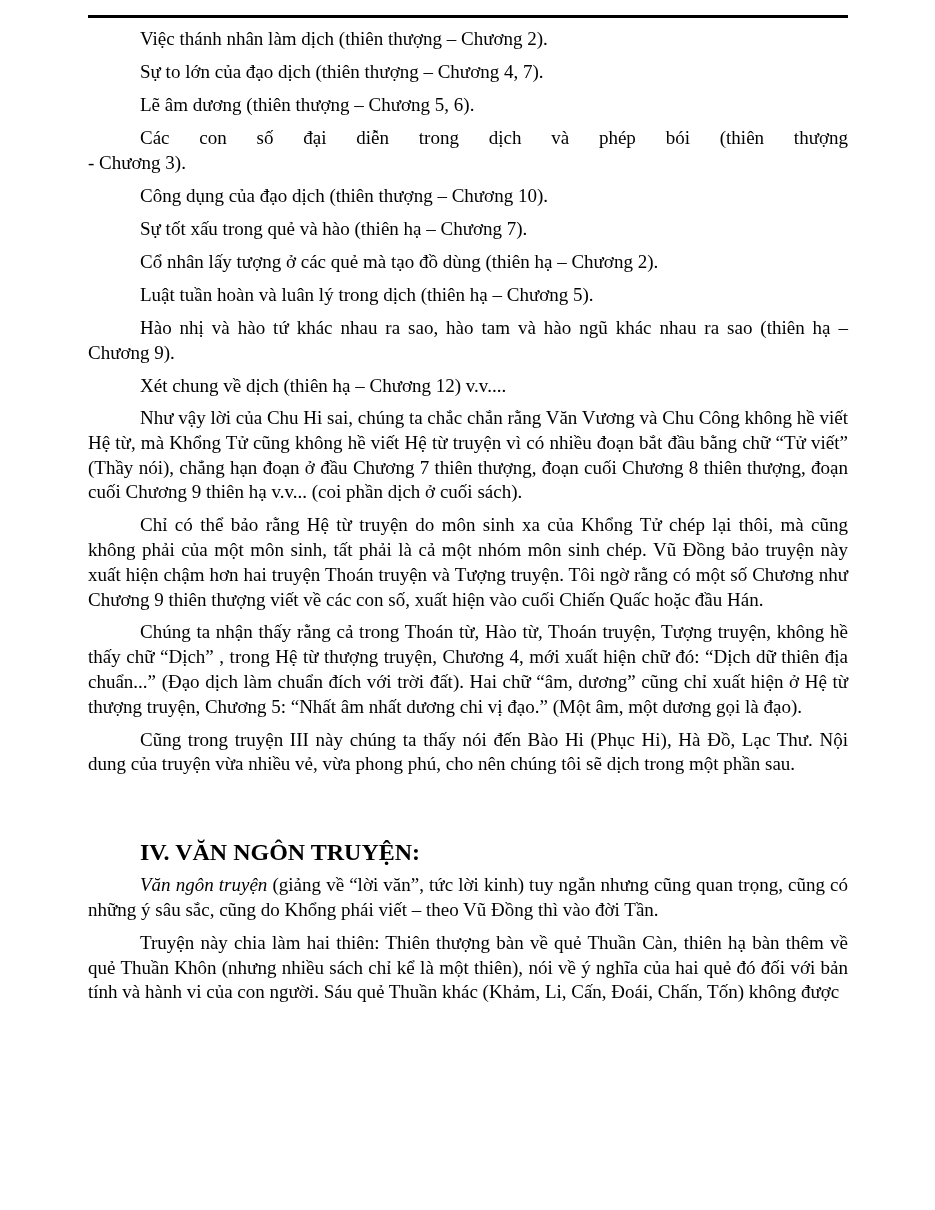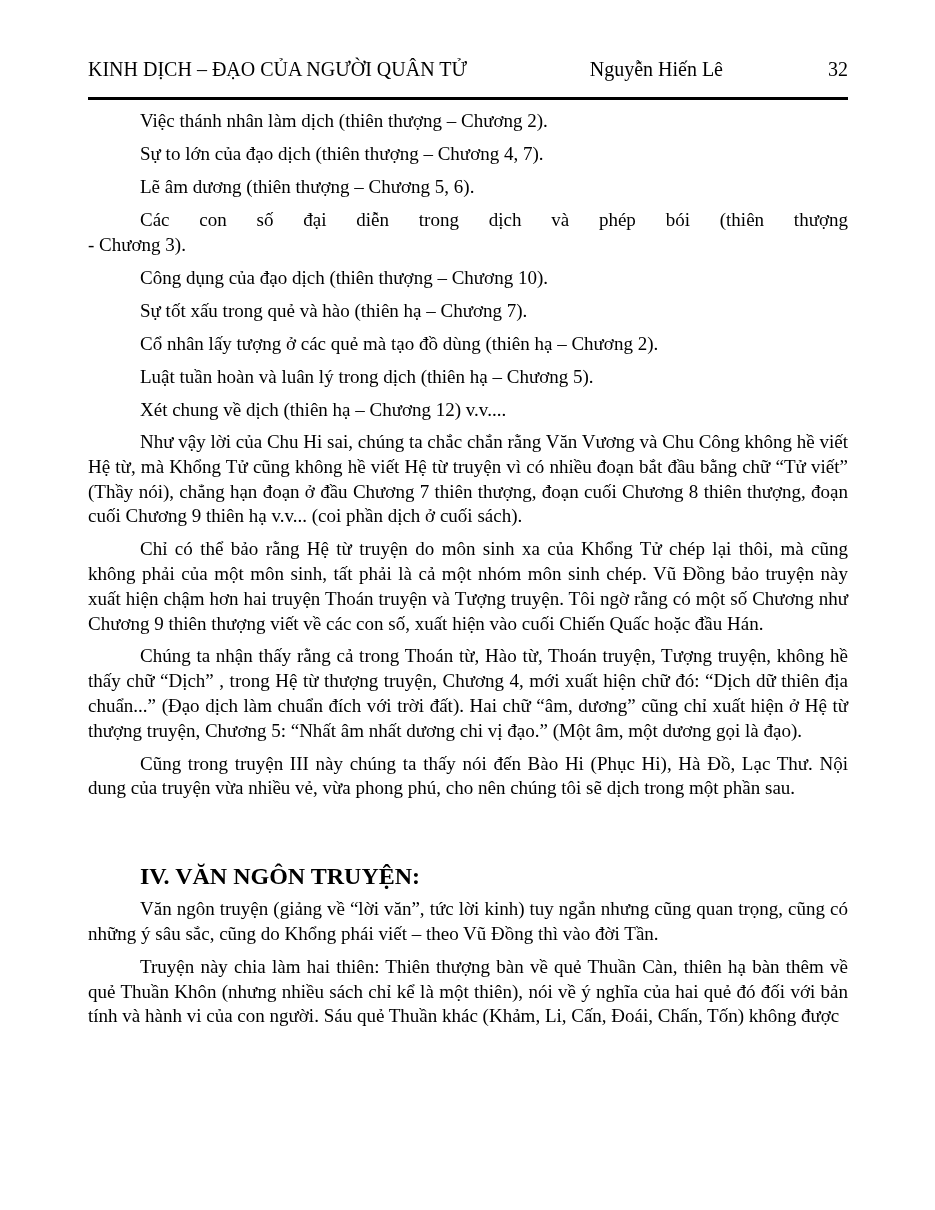--- a/index.html
+++ b/index.html
@@ -49,53 +49,50 @@
     text-indent: 52px;
     line-height: 24.8px;
     text-align: justify;
   }
   .section-heading {
     font-size: 24px;
     font-weight: bold;
     margin: 62px 0 0 52px;
     line-height: 26px;
   }
-  .lead-italic { }
+  .lead-italic { font-style: italic; }
 </style>
 </head>
 <body>
 
 <div class="page">
 
-  <header class="page-header">
-    <span>KINH DỊCH – ĐẠO CỦA NGƯỜI QUÂN TỬ</span>
-    <span class="header-right">
-      <span>Nguyễn Hiến Lê</span>
-      <span class="page-num">32</span>
-    </span>
-  </header>
 
   <div class="header-rule"></div>
 
   <main class="content">
 
     <p class="toc-line">Việc thánh nhân làm dịch (thiên thượng – Chương 2).</p>
     <p class="toc-line">Sự to lớn của đạo dịch (thiên thượng – Chương 4, 7).</p>
     <p class="toc-line">Lẽ âm dương (thiên thượng – Chương 5, 6).</p>
 
     <div class="toc-split">
       <div class="l1">Các con số đại diễn trong dịch và phép bói (thiên thượng</div>
       <div class="l2">- Chương 3).</div>
     </div>
 
     <p class="toc-line">Công dụng của đạo dịch (thiên thượng – Chương 10).</p>
     <p class="toc-line">Sự tốt xấu trong quẻ và hào (thiên hạ – Chương 7).</p>
     <p class="toc-line">Cổ nhân lấy tượng ở các quẻ mà tạo đồ dùng (thiên hạ – Chương 2).</p>
     <p class="toc-line">Luật tuần hoàn và luân lý trong dịch (thiên hạ – Chương 5).</p>
 
+    <div class="toc-split">
+      <div class="l1">Hào nhị và hào tứ khác nhau ra sao, hào tam và hào ngũ khác nhau ra sao (thiên hạ –</div>
+      <div class="l2">Chương 9).</div>
+    </div>
 
     <p class="toc-line">Xét chung về dịch (thiên hạ – Chương 12) v.v....</p>
 
     <p class="para">Như vậy lời của Chu Hi sai, chúng ta chắc chắn rằng Văn Vương và Chu Công không hề viết Hệ từ, mà Khổng Tử cũng không hề viết Hệ từ truyện vì có nhiều đoạn bắt đầu bằng chữ “Tử viết” (Thầy nói), chẳng hạn đoạn ở đầu Chương 7 thiên thượng, đoạn cuối Chương 8 thiên thượng, đoạn cuối Chương 9 thiên hạ v.v... (coi phần dịch ở cuối sách).</p>
     <p class="para">Chỉ có thể bảo rằng Hệ từ truyện do môn sinh xa của Khổng Tử chép lại thôi, mà cũng không phải của một môn sinh, tất phải là cả một nhóm môn sinh chép. Vũ Đồng bảo truyện này xuất hiện chậm hơn hai truyện Thoán truyện và Tượng truyện. Tôi ngờ rằng có một số Chương như Chương 9 thiên thượng viết về các con số, xuất hiện vào cuối Chiến Quấc hoặc đầu Hán.</p>
     <p class="para">Chúng ta nhận thấy rằng cả trong Thoán từ, Hào từ, Thoán truyện, Tượng truyện, không hề thấy chữ “Dịch” , trong Hệ từ thượng truyện, Chương 4, mới xuất hiện chữ đó: “Dịch dữ thiên địa chuẩn...” (Đạo dịch làm chuẩn đích với trời đất). Hai chữ “âm, dương” cũng chỉ xuất hiện ở Hệ từ thượng truyện, Chương 5: “Nhất âm nhất dương chi vị đạo.” (Một âm, một dương gọi là đạo).</p>
     <p class="para">Cũng trong truyện III này chúng ta thấy nói đến Bào Hi (Phục Hi), Hà Đồ, Lạc Thư. Nội dung của truyện vừa nhiều vẻ, vừa phong phú, cho nên chúng tôi sẽ dịch trong một phần sau.</p>
 
     <h2 class="section-heading">IV. VĂN NGÔN TRUYỆN:</h2>
 

